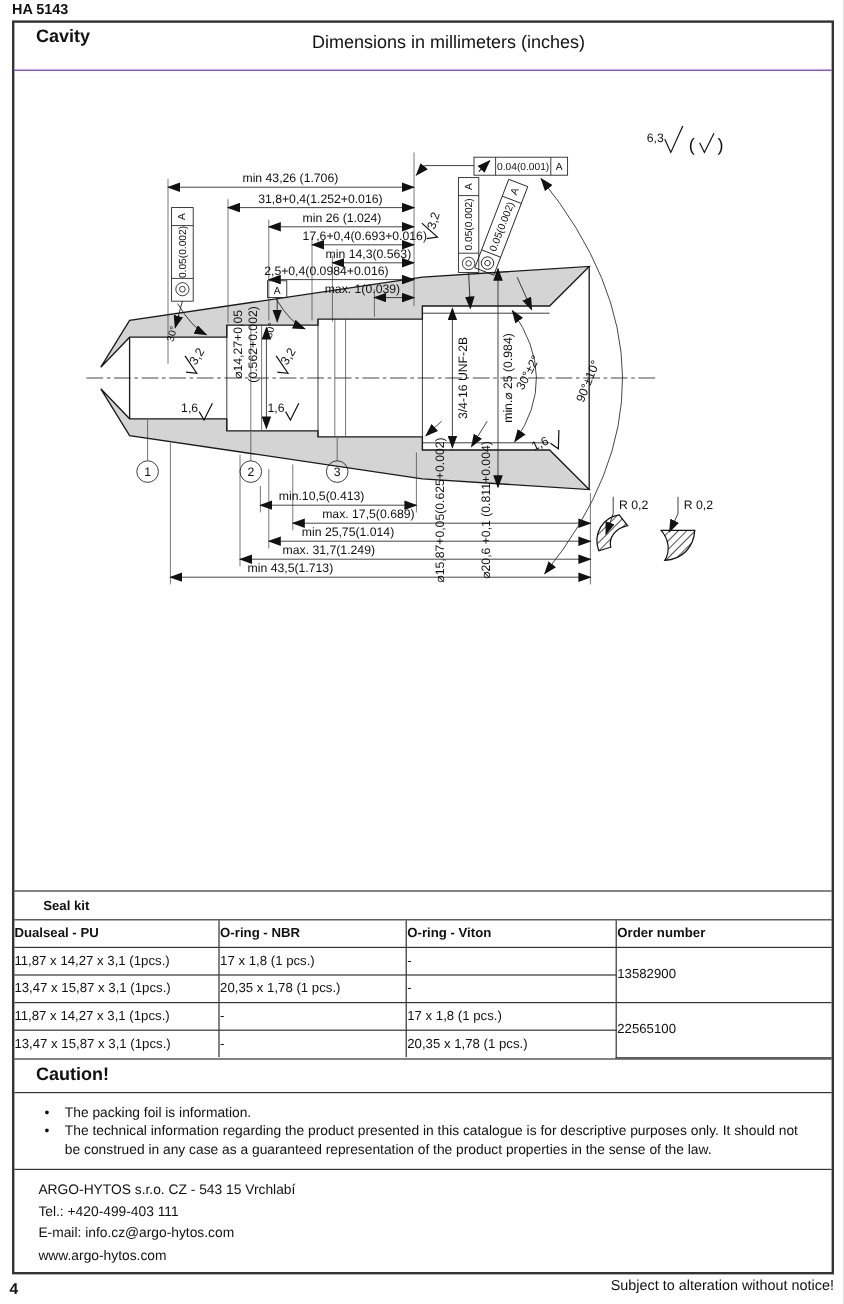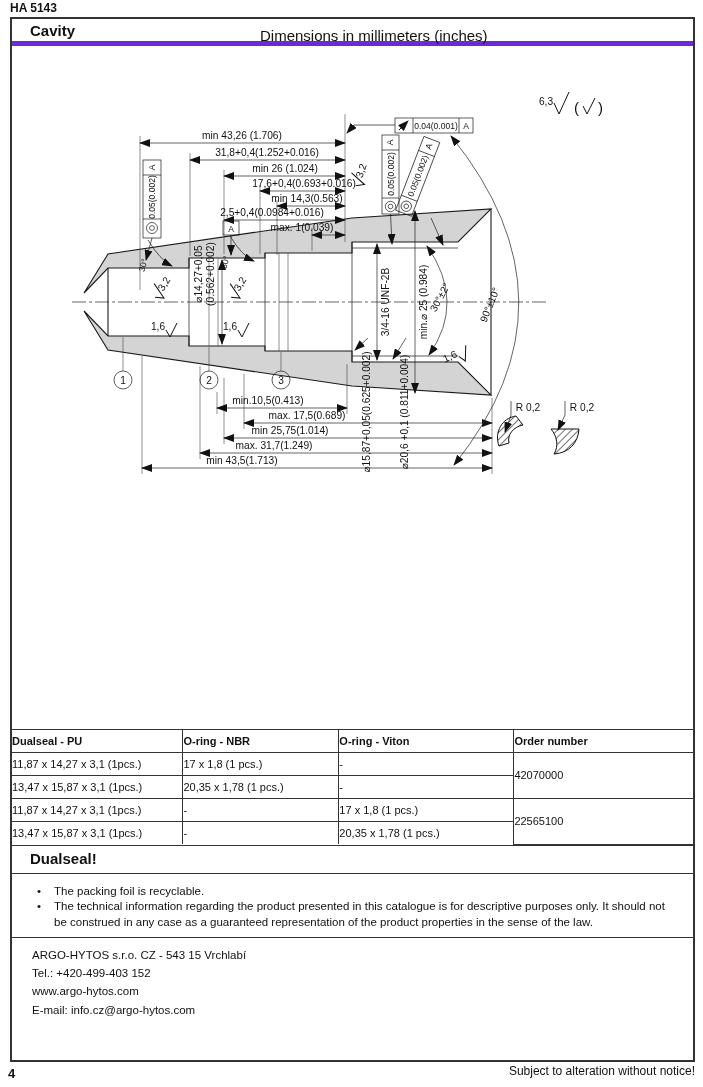--- a/index.html
+++ b/index.html
@@ -2,21 +2,21 @@
 <html><head>
 <meta charset="utf-8">
 <style>
   * { margin:0; padding:0; box-sizing:border-box; }
   body { background:#888; font-family:"Liberation Sans", sans-serif; }
   .page { position:relative; width:703px; height:1087px; background:#fff; color:#111;
           font-family:"Liberation Sans", sans-serif; overflow:hidden; }
   .doc-num { position:absolute; left:10px; top:1px; font-size:12px; font-weight:bold; }
   .frame { position:absolute; left:10px; top:17px; width:685px; height:1045px;
            border:2px solid #333; display:flex; flex-direction:column; background:#fff; }
-  .titlebar { height:27px; border-bottom:5px solid #6d28d9; position:relative; flex:none; }
+  .titlebar { height:40px; border-bottom:1px solid #6d28d9; position:relative; flex:none; }
   .cavity-title { position:absolute; left:18px; top:3px; font-size:15px; font-weight:bold; }
   .dims-note  { position:absolute; left:248px; top:8px; font-size:15px; }
   .drawing { height:684px; border-bottom:1px solid #333; position:relative; flex:none; }
   .drawing svg { position:absolute; left:0; top:0; }
   .sp-title { height:31px; border-bottom:1px solid #333; font-size:17px; font-weight:bold;
               padding:4px 0 0 18px; flex:none; }
   .sealkit  { height:24px; border-bottom:1px solid #333; font-size:11px; font-weight:bold;
               padding:6px 0 0 24px; flex:none; }
   table { width:100%; border-collapse:collapse; font-size:11px; table-layout:fixed; flex:none; }
   th, td { border:1px solid #333; text-align:left; padding:0; height:22px; font-weight:normal; }
@@ -274,20 +274,21 @@
           <text class="dt" x="526" y="409">R 0,2</text>
           <line class="thn" x1="509" y1="413" x2="503" y2="430" marker-end="url(#arr)"></line>
           <path d="M549,427 L577,427 C576,441 567,451 552,452 C557,444 555,434 549,427 Z" fill="url(#hat)" stroke="#111" stroke-width="1"></path>
           <line class="thn" x1="563" y1="399" x2="563" y2="413"></line>
           <text class="dt" x="580" y="409">R 0,2</text>
           <line class="thn" x1="563" y1="413" x2="556" y2="428" marker-end="url(#arr)"></line>
         </g>
       </svg>
     </div>
 
+    <div class="sealkit">Seal kit</div>
 
     <div class="tbl-wrap">
       <table>
         <colgroup>
             <col style="width:25.1%">
             <col style="width:22.9%">
             <col style="width:25.7%">
             <col style="width:26.3%">
           </colgroup>
         <thead>
@@ -296,21 +297,21 @@
             <th>O-ring - NBR</th>
             <th>O-ring - Viton</th>
             <th>Order number</th>
           </tr>
         </thead>
         <tbody>
           <tr>
             <td>11,87 x 14,27 x 3,1 (1pcs.)</td>
             <td>17 x 1,8 (1 pcs.)</td>
             <td>-</td>
-            <td rowspan="2">42070000</td>
+            <td rowspan="2">13582900</td>
           </tr>
           <tr>
             <td>13,47 x 15,87 x 3,1 (1pcs.)</td>
             <td>20,35 x 1,78 (1 pcs.)</td>
             <td>-</td>
           </tr>
           <tr>
             <td>11,87 x 14,27 x 3,1 (1pcs.)</td>
             <td>-</td>
             <td>17 x 1,8 (1 pcs.)</td>
@@ -318,38 +319,38 @@
           </tr>
           <tr>
             <td>13,47 x 15,87 x 3,1 (1pcs.)</td>
             <td>-</td>
             <td>20,35 x 1,78 (1 pcs.)</td>
           </tr>
         </tbody>
       </table>
     </div>
 
-    <div class="caution-title">Dualseal!</div>
+    <div class="caution-title">Caution!</div>
 
     <div class="caution-body">
       <div class="bullet">
         <span class="dot">•</span>
-        <span>The packing foil is recyclable.</span>
+        <span>The packing foil is information.</span>
       </div>
       <div class="bullet">
         <span class="dot">•</span>
         <span>The technical information regarding the product presented in this catalogue is for descriptive purposes only. It should not be construed in any case as a guaranteed representation of the product properties in the sense of the law.</span>
       </div>
     </div>
 
     <div class="contact">
       <div>ARGO-HYTOS s.r.o.  CZ - 543 15  Vrchlabí</div>
-      <div>Tel.: +420-499-403 152</div>
+      <div>Tel.: +420-499-403 111</div>
+      <div>E-mail: info.cz@argo-hytos.com</div>
       <div>www.argo-hytos.com</div>
-      <div>E-mail: info.cz@argo-hytos.com</div>
     </div>
 
   </div>
 
   <div class="page-num">4</div>
 
   <div class="logo">
     <div class="logo-row">
       <span class="logo-txt">ARGO</span>
       <span class="logo-red"></span>

